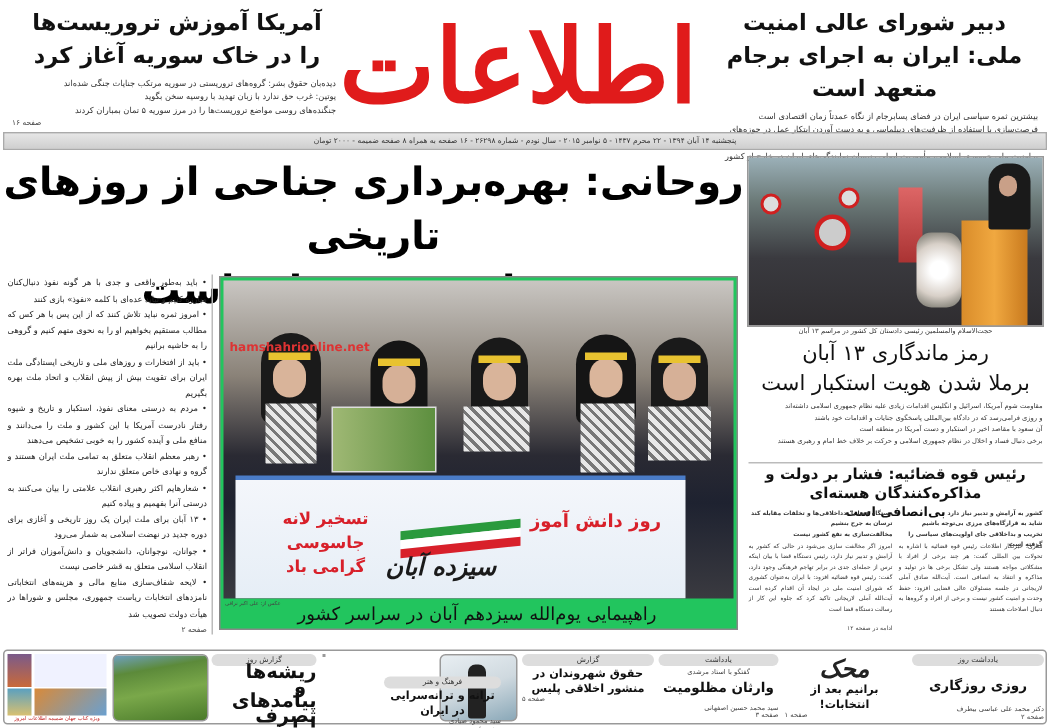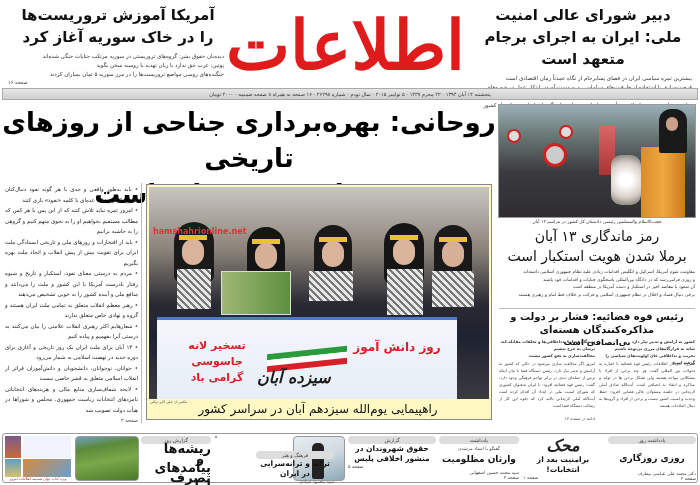--- a/index.html
+++ b/index.html
@@ -61,21 +61,21 @@
     <div>• <span>مردم به درستی معنای نفوذ، استکبار و تاریخ و شیوه رفتار نادرست آمریکا با این کشور و ملت را می‌دانند و منافع ملی و آینده کشور را به خوبی تشخیص می‌دهند</span></div>
     <div>• <span>رهبر معظم انقلاب متعلق به تمامی ملت ایران هستند و گروه و نهادی خاص متعلق ندارند</span></div>
     <div>• <span>شعارهایم اکثر رهبری انقلاب علامتی را بیان می‌کنند به درستی آنرا بفهمیم و پیاده کنیم</span></div>
     <div>• <span>۱۳ آبان برای ملت ایران یک روز تاریخی و آغازی برای دوره جدید در نهضت اسلامی به شمار می‌رود</span></div>
     <div>• <span>جوانان، نوجوانان، دانشجویان و دانش‌آموزان فراتر از انقلاب اسلامی متعلق به قشر خاصی نیست</span></div>
     <div>• <span>لایحه شفاف‌سازی منابع مالی و هزینه‌های انتخاباتی نامزدهای انتخابات ریاست جمهوری، مجلس و شوراها در هیأت دولت تصویب شد</span></div>
     <div class="pageref">صفحه ۲</div>
   </div>
 </div>
 
-<div class="abs photo" style="left:146px;top:184px;width:346px;height:236px;background:#fef9c3;border:1px solid #888;">
+<div class="abs photo" style="left:146px;top:184px;width:346px;height:236px;background:#22c55e;border:1px solid #888;">
   <div class="abs" style="left:2px;top:2px;width:340px;height:212px;background:linear-gradient(180deg,#c9c6c2 0%,#8a8278 30%,#2a2a33 55%,#1e2230 70%,#3a3a40 100%);overflow:hidden;">
 
     <div class="abs" style="left:25px;top:35px;width:40px;height:60px;border-radius:20px 20px 6px 6px;background:#1a1a1a;"></div>
     <div class="abs" style="left:98px;top:40px;width:38px;height:60px;border-radius:20px 20px 6px 6px;background:#151515;"></div>
     <div class="abs" style="left:165px;top:38px;width:38px;height:60px;border-radius:20px 20px 6px 6px;background:#191919;"></div>
     <div class="abs" style="left:235px;top:36px;width:40px;height:60px;border-radius:20px 20px 6px 6px;background:#151515;"></div>
     <div class="abs" style="left:285px;top:38px;width:38px;height:60px;border-radius:20px 20px 6px 6px;background:#1a1a1a;"></div>
 
     <div class="abs" style="left:33px;top:52px;width:22px;height:26px;border-radius:11px;background:#d9b49a;"></div>
     <div class="abs" style="left:106px;top:56px;width:22px;height:26px;border-radius:11px;background:#d6b097;"></div>
@@ -161,21 +161,21 @@
 
   <div class="abs" style="left:605px;top:2px;width:88px;height:46px;">
     <div class="teaser-label">یادداشت روز</div>
     <div class="teaser-title" style="margin-top:8px;">روزی روزگاری</div>
     <div class="teaser-meta" style="margin-top:6px;">دکتر محمد علی عباسی بیطرف</div>
     <div class="teaser-meta">صفحه ۲</div>
   </div>
 
   <div class="abs" style="left:520px;top:2px;width:80px;height:46px;">
     <div style="font-family:'DejaVu Serif',serif;font-size:16px;font-weight:bold;text-align:center;direction:rtl;color:#222;font-style:italic;">محک</div>
-    <div class="teaser-title" style="font-size:7.5px;line-height:10px;">برامنیت بعد از انتخابات!</div>
+    <div class="teaser-title" style="font-size:7.5px;line-height:10px;">برانیم بعد از انتخابات!</div>
     <div class="teaser-meta" style="text-align:left;">صفحه ۱</div>
   </div>
 
   <div class="abs" style="left:436px;top:2px;width:80px;height:46px;">
     <div class="teaser-label">یادداشت</div>
     <div class="teaser-meta" style="text-align:center;margin-top:2px;">گفتگو با استاد مرشدی</div>
     <div class="teaser-title" style="margin-top:2px;">وارثان مظلومیت</div>
     <div class="teaser-meta" style="margin-top:4px;">سید محمد حسین اصفهانی</div>
     <div class="teaser-meta">صفحه ۳</div>
   </div>

